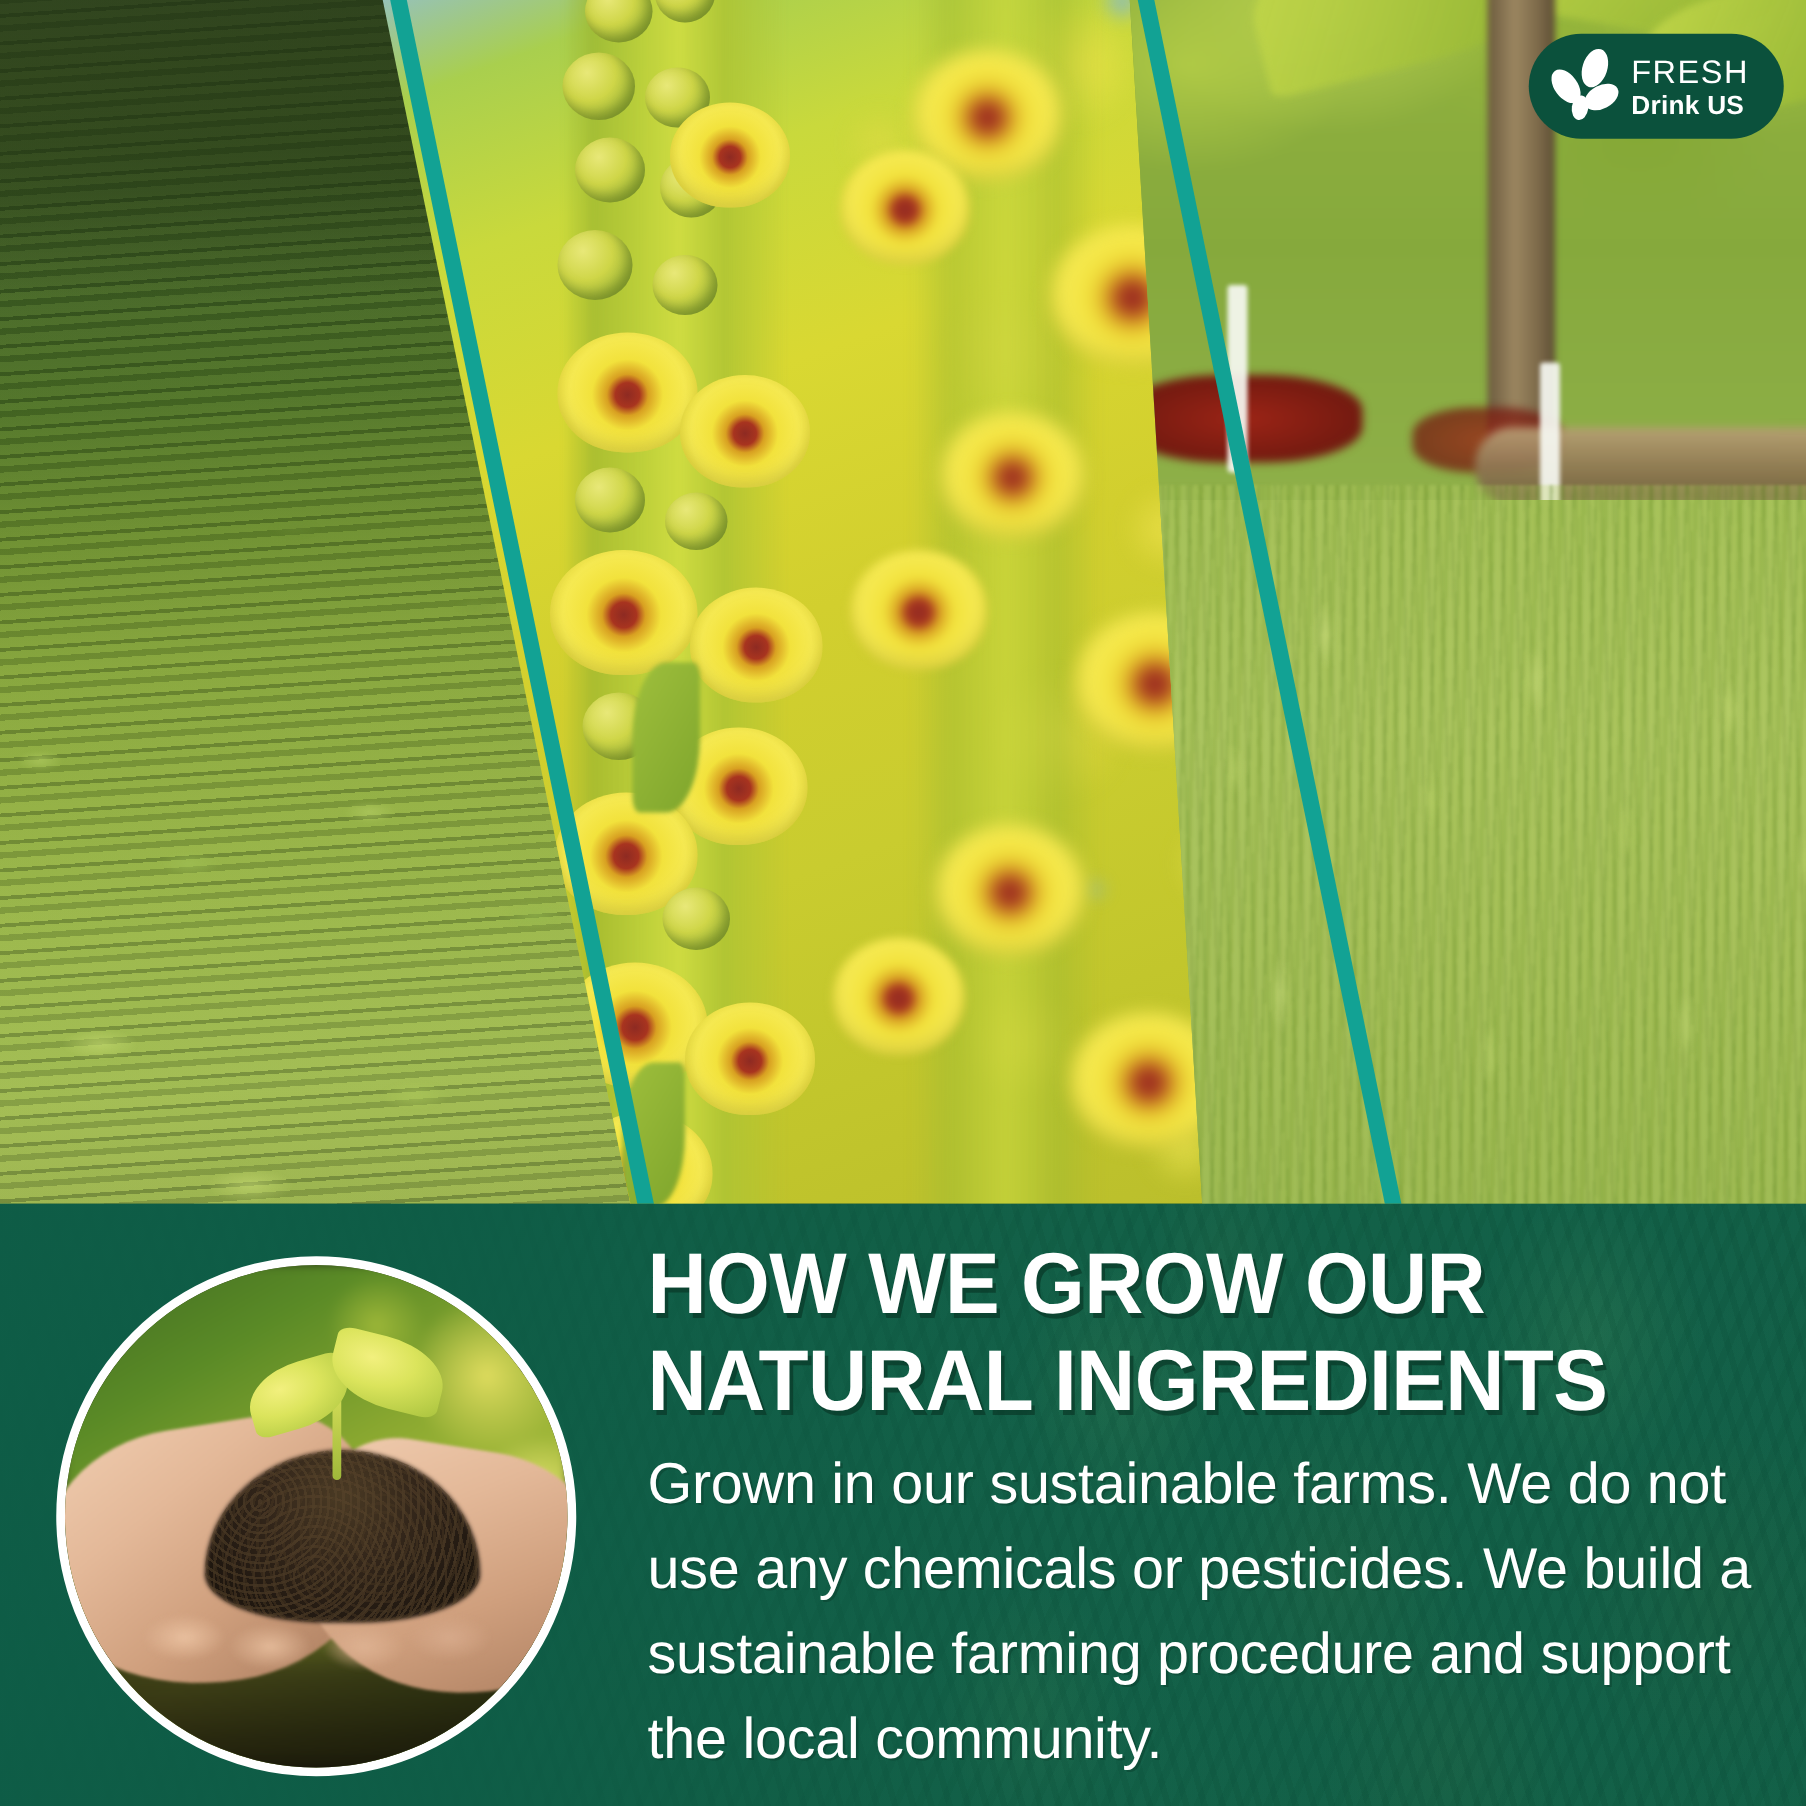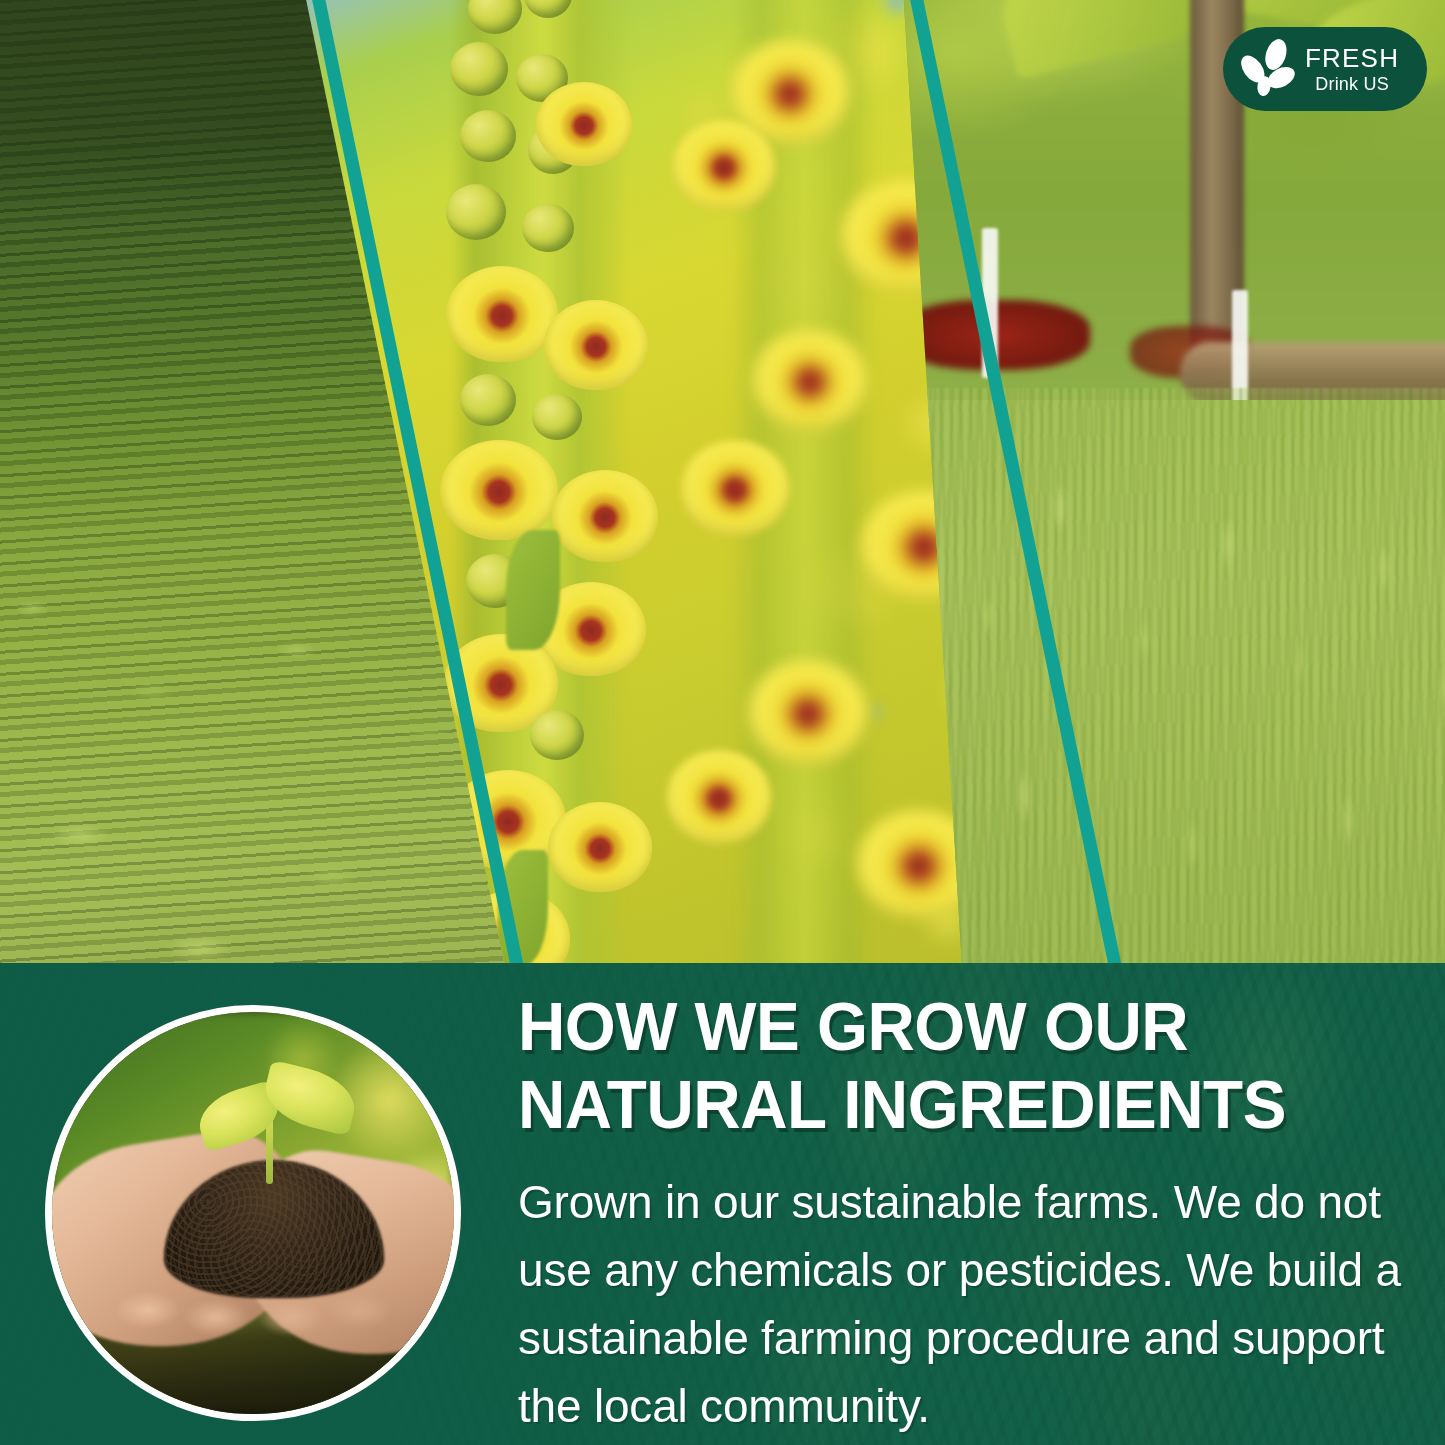--- a/index.html
+++ b/index.html
@@ -214,23 +214,22 @@
     background:#0b513c;
     display:flex; align-items:center; padding-left:12px;
   }
   #logo-mark { width:66px; height:66px; flex:0 0 66px; }
   #logo-text { margin-left:4px; line-height:1; }
   #logo-title {
     color:#ffffff; font-size:26px; letter-spacing:1.2px; font-weight:400;
     font-family:"Liberation Sans", sans-serif;
   }
   #logo-sub {
-    color:#ffffff; font-size:18px; letter-spacing:.2px; margin-top:4px; font-weight:400;
+    color:#ffffff; font-size:21px; letter-spacing:.2px; margin-top:4px; font-weight:700;
     font-family:"Liberation Sans", sans-serif;
-    text-align:center;
   }
 
   
   #banner {
     position:absolute; left:0; top:963px; width:1445px; height:482px;
     background:#10614a; overflow:hidden;
   }
   #banner-foliage {
     position:absolute; inset:0;
     background-image:
@@ -344,21 +343,21 @@
     font-weight:bold;
     font-size:69px;
     line-height:78px;
     letter-spacing:-.5px;
     transform: scaleX(.95);
     transform-origin:left top;
     text-shadow: 3px 4px 0 rgba(8,52,36,.62);
   }
   #headline .hl-line { display:block; white-space:nowrap; }
   #paragraph {
-    margin-top:24px;
+    margin-top:8px;
     color:#ffffff;
     font-family:"Liberation Sans", sans-serif;
     font-weight:normal;
     font-size:46px;
     line-height:68px;
     letter-spacing:-.2px;
     text-shadow: 2px 2px 0 rgba(8,52,36,.38);
   }
 </style>
 </head>

